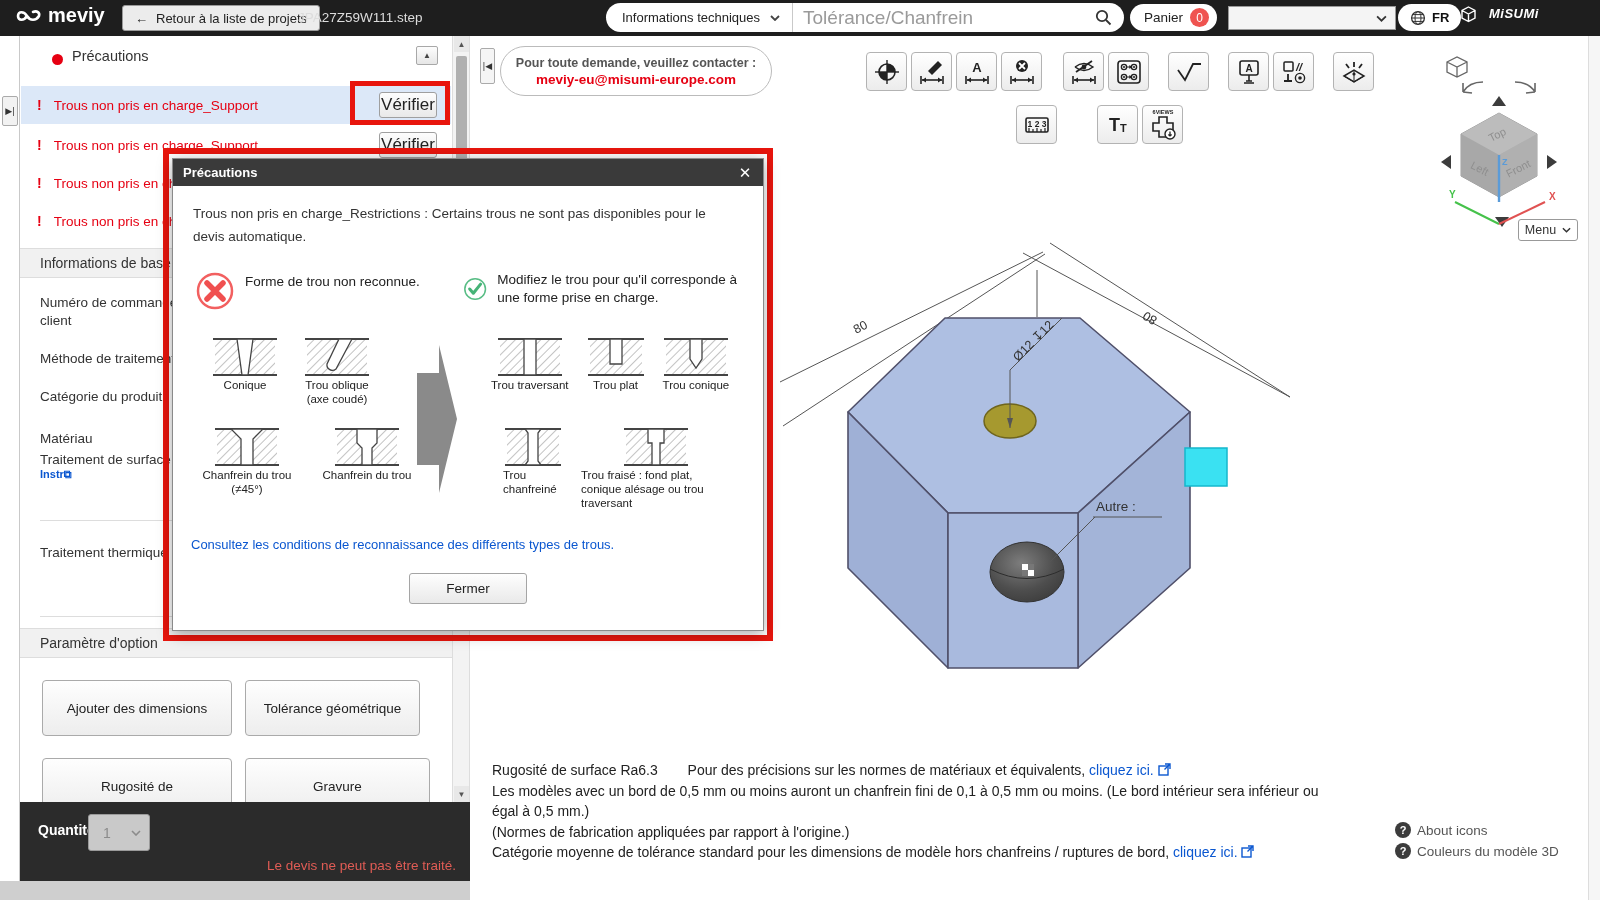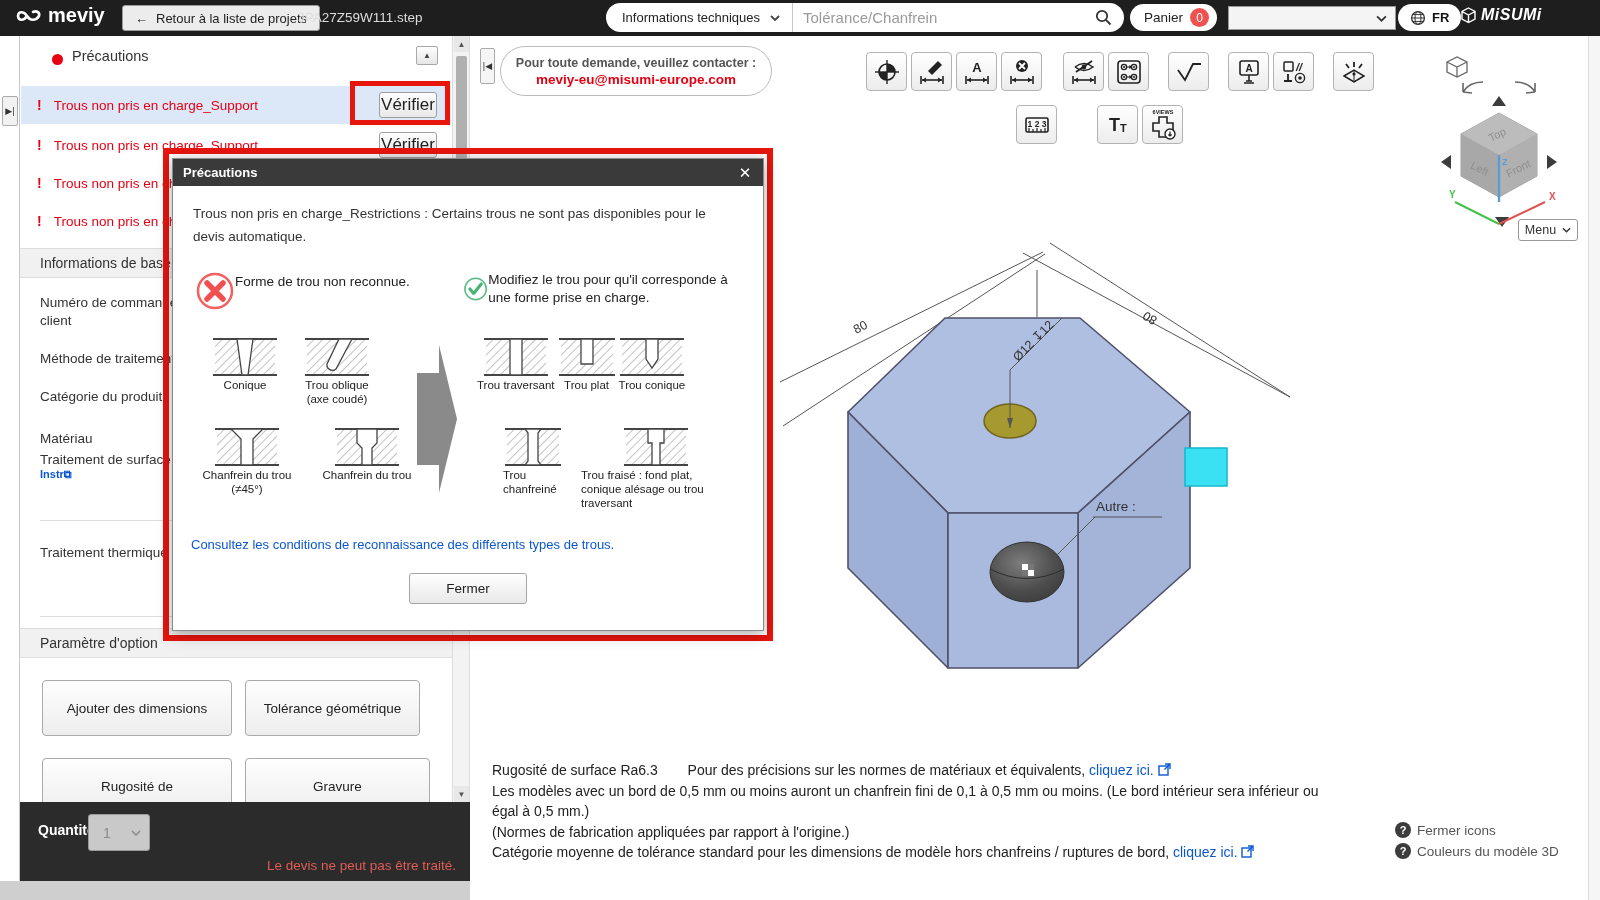--- a/index.html
+++ b/index.html
@@ -7,28 +7,28 @@
   #screen { position:relative; width:1600px; height:900px; background:#fff; }
   .abs { position:absolute; }
 
   
   .topbar { position:absolute; left:0; top:0; width:1600px; height:36px; background:#1e1e1e; color:#fff; z-index:50; }
   .logo { position:absolute; left:14px; top:4px; display:flex; align-items:center; gap:4px; color:#fff; font-weight:bold; font-size:20px; cursor:pointer; }
   .back-btn { position:absolute; left:122px; top:5px; height:26px; padding:0 12px; background:#ececec; border:1px solid #9a9a9a; border-radius:3px; font-size:13px; color:#222; display:flex; align-items:center; gap:8px; cursor:pointer; }
   .filename { position:absolute; left:298px; top:10px; font-size:13.5px; color:#dcdcdc; }
   .searchbar { position:absolute; left:606px; top:3px; width:518px; height:29px; background:#fff; border-radius:15px; display:flex; align-items:center; color:#222; }
   .search-cat { display:flex; align-items:center; gap:10px; padding:0 12px 0 16px; font-size:13px; height:100%; cursor:pointer; border-right:1px solid #c9c9c9; white-space:nowrap;text-align:center; }
-  .search-input { flex:1; border:none; outline:none; font-size:15px; padding:0 10px; color:#333; font-family:"Liberation Sans",sans-serif; }
+  .search-input { flex:1; border:none; outline:none; font-size:19px; padding:0 10px; color:#333; font-family:"Liberation Sans",sans-serif; }
   .search-input::placeholder { color:#9a9a9a; }
   .mag { margin-right:12px; }
   .cart-pill { position:absolute; left:1130px; top:4px; height:27px; background:#fff; border-radius:14px; display:flex; align-items:center; padding:0 8px 0 14px; gap:7px; color:#222; font-size:13.5px; cursor:pointer; }
   .cart-badge { width:19px; height:19px; border-radius:50%; background:#ef5350; color:#fff; font-size:12px; display:flex; align-items:center; justify-content:center; }
   .empty-select { position:absolute; left:1228px; top:6px; width:168px; height:24px; background:#f4f4f4; border:1px solid #999; display:flex; align-items:center; justify-content:flex-end; padding-right:8px; color:#333; cursor:pointer; }
   .lang-pill { position:absolute; left:1398px; top:4px; height:27px; background:#fff; border-radius:14px; display:flex; align-items:center; padding:0 12px; gap:6px; color:#111; font-size:13px; font-weight:bold; cursor:pointer; }
-  .brand { position:absolute; left:1460px; top:6px; display:flex; align-items:center; gap:4px; color:#fff; font-weight:bold; font-size:16px; font-style:italic; letter-spacing:0.5px; }
+  .brand { position:absolute; left:1460px; top:6px; display:flex; gap:12px; color:#fff; font-weight:bold; font-size:13px; font-style:italic; letter-spacing:0.5px; }
 
   
   .rail { position:absolute; left:0; top:36px; width:20px; height:845px; background:#fff; border-right:1px solid #c9c9c9; z-index:5; }
   .rail-btn { position:absolute; left:2px; top:60px; width:16px; height:30px; background:#f2f2f2; border:1px solid #aaa; border-radius:2px; font-size:9px; color:#333; display:flex; align-items:center; justify-content:center; cursor:pointer; }
   .sidepanel { position:absolute; left:20px; top:36px; width:432px; height:845px; background:#fff; z-index:5; }
   .sb-scroll { position:absolute; left:452px; top:36px; width:18px; height:766px; background:#f3f3f3; border-left:1px solid #ddd; border-right:1px solid #ddd; z-index:5; }
   .sb-arrow { position:absolute; left:1px; width:15px; height:16px; background:#e8e8e8; color:#555; font-size:8px; display:flex; align-items:center; justify-content:center; cursor:pointer; }
   .sb-thumb { position:absolute; left:3px; top:20px; width:11px; height:150px; background:#b0b0b0; border-radius:2px; cursor:pointer; }
   .sec-head { position:absolute; left:0; width:432px; height:30px; background:#f1f1f1; border-top:1px solid #ddd; border-bottom:1px solid #ddd; display:flex; align-items:center; padding-left:20px; font-size:14px; color:#333; }
   .collapse-btn { position:absolute; right:14px; top:5px; width:22px; height:19px; background:linear-gradient(#fdfdfd,#e6e6e6); border:1px solid #a8a8a8; border-radius:2px; font-size:8px; color:#444; display:flex; align-items:center; justify-content:center; cursor:pointer; }
@@ -62,21 +62,21 @@
   .win-scroll { position:absolute; left:1588px; top:36px; width:12px; height:864px; background:#f6f6f6; border-left:1px solid #ddd; z-index:8; }
 
   
   .ann { position:absolute; border:6px solid #e8150d; z-index:90; pointer-events:none; }
   .ann-verify { left:350px; top:81px; width:100px; height:44px; border-width:5px; z-index:60; }
   .ann-modal { left:163px; top:148px; width:610px; height:493px; }
   .modal { position:absolute; left:172px; top:158px; width:592px; height:473px; background:#fff; border:1px solid #8a8a8a; box-shadow:0 3px 14px rgba(0,0,0,.35); z-index:95; }
   .modal-title { position:absolute; left:0; top:0; width:100%; height:27px; background:#3a3a3a; color:#fff; font-size:13px; font-weight:bold; display:flex; align-items:center; padding:0 10px; }
   .modal-x { position:absolute; right:8px; top:4px; width:20px; height:20px; color:#fff; font-size:15px; display:flex; align-items:center; justify-content:center; cursor:pointer; font-weight:normal; }
   .modal-desc { position:absolute; left:20px; top:44px; width:540px; font-size:13.5px; color:#333; line-height:1.7; }
-  .verdict { position:absolute; display:flex; align-items:flex-start; gap:0; }
+  .verdict { position:absolute; display:flex; align-items:flex-start; gap:10px; }
   .verdict-text { font-size:13.5px; color:#222; line-height:1.35; padding-top:2px; }
   .dgroup { position:absolute; display:flex; align-items:flex-start; }
   figure.dg { display:flex; flex-direction:column; align-items:center; }
   figure.dg figcaption { font-size:11.5px; color:#222; text-align:center; line-height:1.2; margin-top:2px; }
   .modal-link { position:absolute; left:18px; top:378px; font-size:13px; color:#0b57d0; cursor:pointer; }
   .fermer-btn { position:absolute; left:236px; top:414px; width:118px; height:31px; background:linear-gradient(#fefefe,#e9e9e9); border:1px solid #a5a5a5; border-radius:3px; font-size:13.5px; color:#222; cursor:pointer; font-family:"Liberation Sans",sans-serif; }
 
   svg text { font-family:"Liberation Sans", sans-serif; }
 </style>
 </head>
@@ -458,21 +458,21 @@
       <a class="note-link">cliquez ici.</a>
       <svg width="13" height="13" viewBox="0 0 13 13" style="vertical-align:-1px;">
         <rect x="1" y="3" width="9" height="9" stroke="#0b57d0" stroke-width="1.4" fill="none"></rect>
         <path d="M7 1 L12 1 L12 6 M12 1 L6.5 6.5" stroke="#0b57d0" stroke-width="1.4" fill="none"></path>
       </svg>
     </div>
   </div>
 
   <div class="help-row" style="top:822px;">
     <span class="q-circle">?</span>
-    <span>Fermer icons</span>
+    <span>About icons</span>
   </div>
   <div class="help-row" style="top:843px;">
     <span class="q-circle">?</span>
     <span>Couleurs du modèle 3D</span>
   </div>
 
   <div class="win-scroll"></div>
 
   <div class="ann ann-verify"></div>
   <div class="ann ann-modal"></div>
@@ -518,21 +518,21 @@
         <svg width="64" height="46" viewBox="0 0 64 46">
           <rect x="2" y="8" width="60" height="36" fill="url(#hatch)"></rect>
           <line x1="0" y1="8" x2="64" y2="8" stroke="#444" stroke-width="2"></line>
           <line x1="0" y1="44" x2="64" y2="44" stroke="#444" stroke-width="2"></line>
           <path d="M34 8 L47 8 L31 38 A5.5 5.5 0 0 1 22 33 Z" fill="#fff" stroke="#444" stroke-width="1.3"></path>
         </svg>
         <figcaption>Trou oblique (axe coudé)</figcaption>
       </figure>
     </div>
 
-    <div class="dgroup" style="left:304px;top:172px;gap:4px;">
+    <div class="dgroup" style="left:318px;top:172px;gap:19px;">
       <figure class="dg">
         <svg width="64" height="46" viewBox="0 0 64 46">
           <rect x="2" y="8" width="60" height="36" fill="url(#hatch)"></rect>
           <line x1="0" y1="8" x2="64" y2="8" stroke="#444" stroke-width="2"></line>
           <line x1="0" y1="44" x2="64" y2="44" stroke="#444" stroke-width="2"></line>
           <polygon points="26,8 38,8 38,44 26,44" fill="#fff" stroke="#444" stroke-width="1.3"></polygon>
         </svg>
         <figcaption>Trou traversant</figcaption>
       </figure>
       <figure class="dg">

